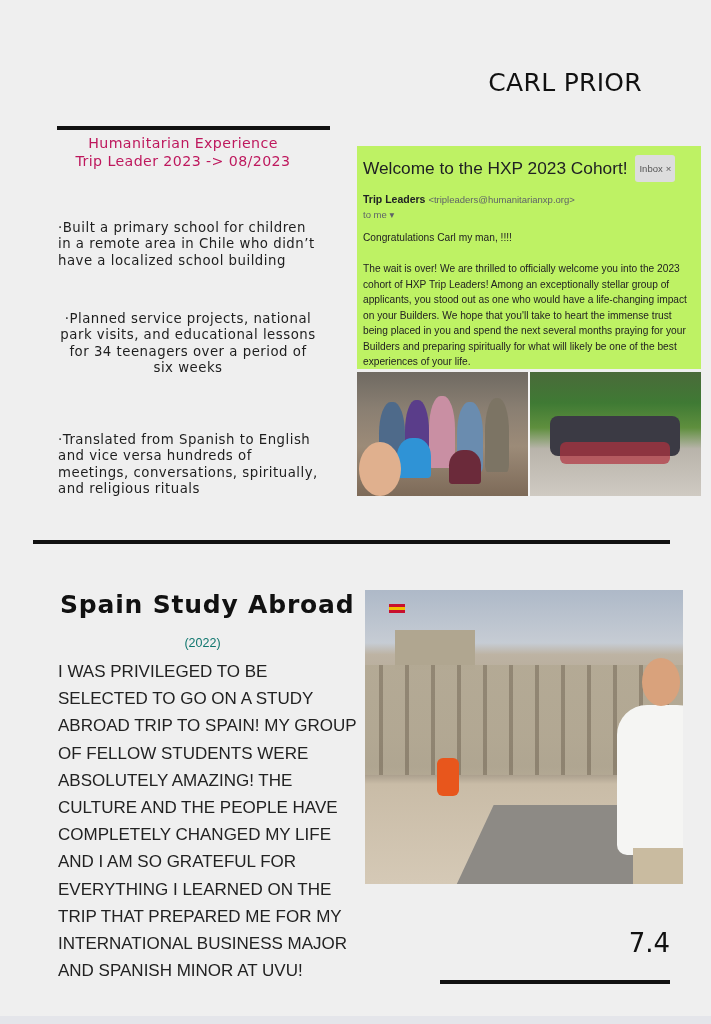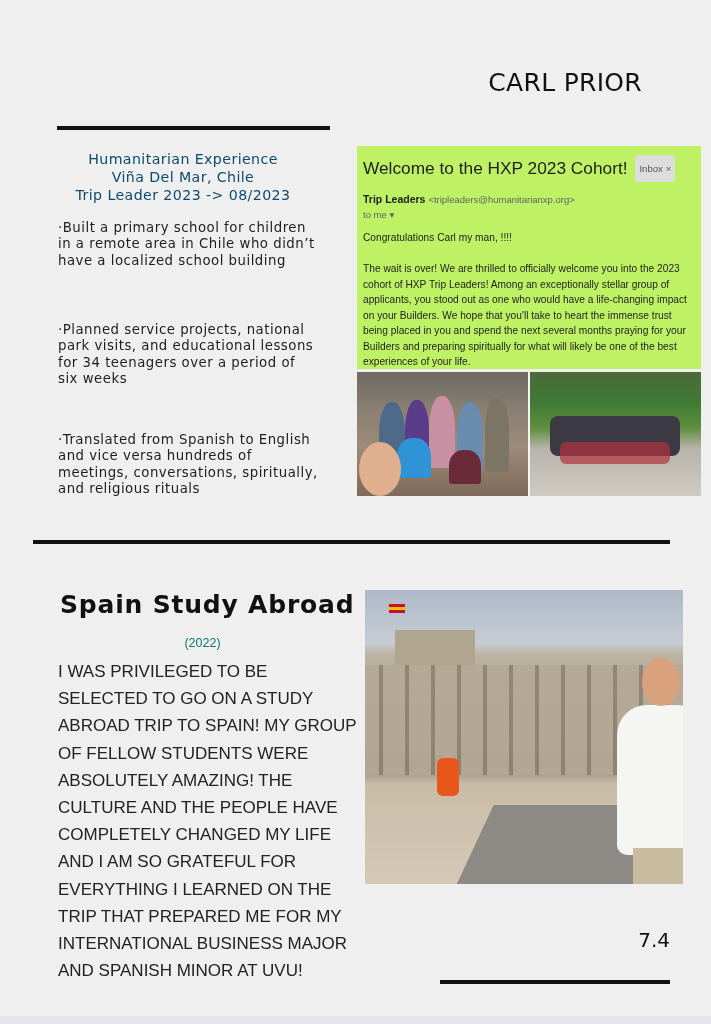--- a/index.html
+++ b/index.html
@@ -20,34 +20,34 @@
       text-align: right; color: #111; white-space: nowrap;
     }
 
     .rule { background: #111; height: 4px; }
     .rule-top { left: 57px; top: 126px; width: 273px; }
     .rule-mid { left: 33px; top: 540px; width: 637px; height: 4px; }
     .rule-bot { left: 440px; top: 980px; width: 230px; }
 
     
     .hx-heading {
-      left: 50px; top: 150px; width: 266px;
+      left: 50px; top: 134px; width: 266px;
       text-align: center;
       font-family: "DejaVu Sans", sans-serif;
       font-size: 14.2px; line-height: 18px; letter-spacing: 0.4px;
-      color: #0c4a6e;
+      color: #be185d;
     }
     .hx-bullet {
       left: 58px; width: 260px;
       font-family: "DejaVu Sans", sans-serif;
       font-size: 13.3px; line-height: 16.4px; letter-spacing: 0.5px;
       color: #1e1e1e;
     }
     .b1 { top: 220px; }
-    .b2 { top: 322px; }
+    .b2 { top: 311px; text-align: center; }
     .b3 { top: 432px; }
 
     
     .email {
       left: 357px; top: 146px; width: 344px; height: 223px;
       background: #bef264;
     }
     .email-subject {
       left: 6px; top: 9px;
       font-size: 17.3px; color: #202124; white-space: nowrap;
@@ -110,33 +110,32 @@
     .road { position:absolute; left: 110px; top: 215px; width: 180px; height: 80px; background: #8d8a85; transform: skewX(-25deg); }
     .man-body { position:absolute; left: 252px; top: 115px; width: 90px; height: 150px; background:#f5f5f3; border-radius: 30px 30px 10px 10px; }
     .man-head { position:absolute; left: 277px; top: 68px; width: 38px; height: 48px; background:#d9a27c; border-radius: 50%; }
     .man-legs { position:absolute; left: 268px; top: 258px; width: 72px; height: 40px; background:#c9bba0; }
     .orange-man { position:absolute; left: 72px; top: 168px; width: 22px; height: 38px; background:#e8561c; border-radius: 6px; }
     .flag { position:absolute; left: 24px; top: 14px; width: 16px; height: 9px; background: linear-gradient(180deg,#c8102e 0 33%,#f1bf00 33% 66%,#c8102e 66%); }
 
     .page-num {
       left: 600px; top: 928px; width: 70px;
       font-family: "DejaVu Sans", sans-serif;
-      font-size: 20px; text-align: right; color: #111;
+      font-size: 26px; text-align: right; color: #111;
     }
     .footer-strip { left: 0; top: 1016px; width: 711px; height: 8px; background: #e4e5ea; }
   </style>
 </head>
 <body>
 
 <div class="abs name">CARL PRIOR</div>
 <div class="abs rule rule-top"></div>
 
 <div class="abs hx-heading">
   <div>Humanitarian Experience</div>
-  <div>Viña Del Mar, Chile</div>
   <div>Trip Leader 2023 -&gt; 08/2023</div>
 </div>
 <div class="abs hx-bullet b1">·Built a primary school for children in a remote area in Chile who didn’t have a localized school building</div>
 <div class="abs hx-bullet b2">·Planned service projects, national park visits, and educational lessons for 34 teenagers over a period of six weeks</div>
 <div class="abs hx-bullet b3">·Translated from Spanish to English and vice versa hundreds of meetings, conversations, spiritually, and religious rituals</div>
 
 <div class="abs email">
   <div class="abs email-subject">
     <span>Welcome to the HXP 2023 Cohort!</span>
     <span class="inbox-chip">

